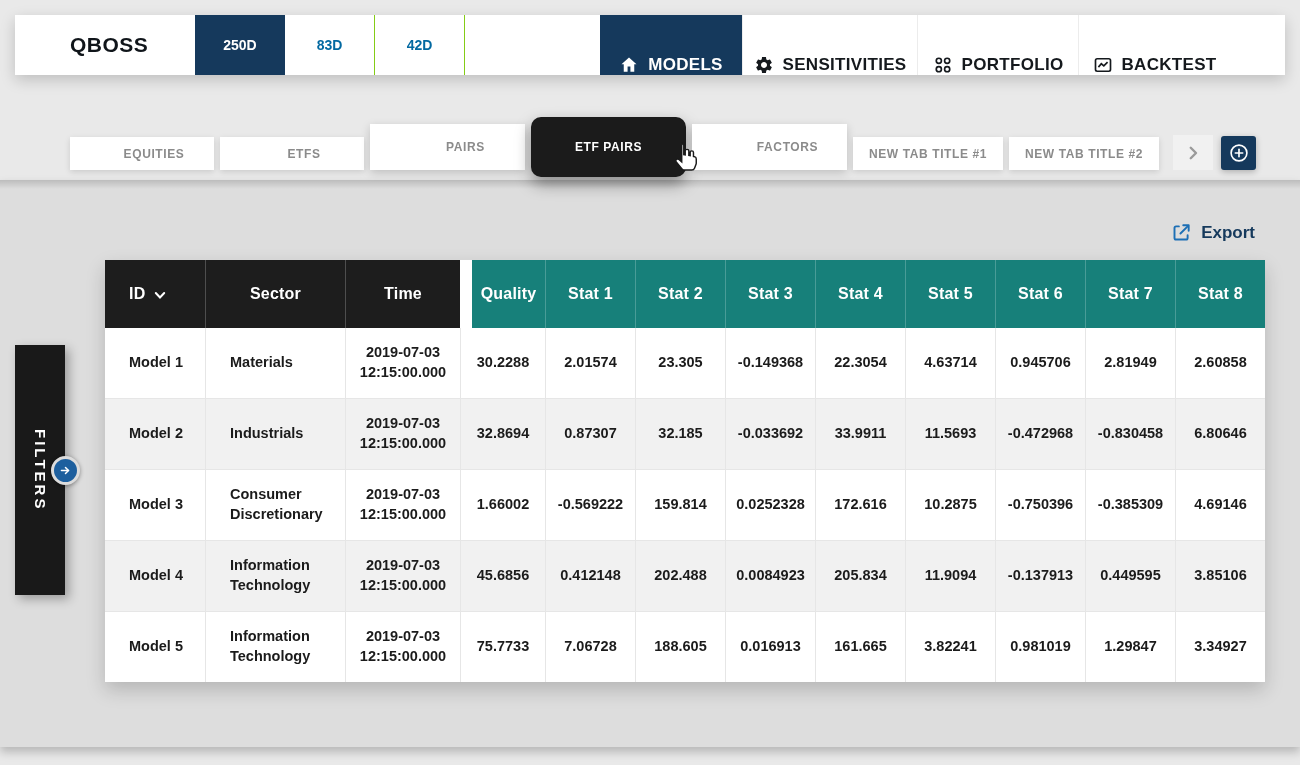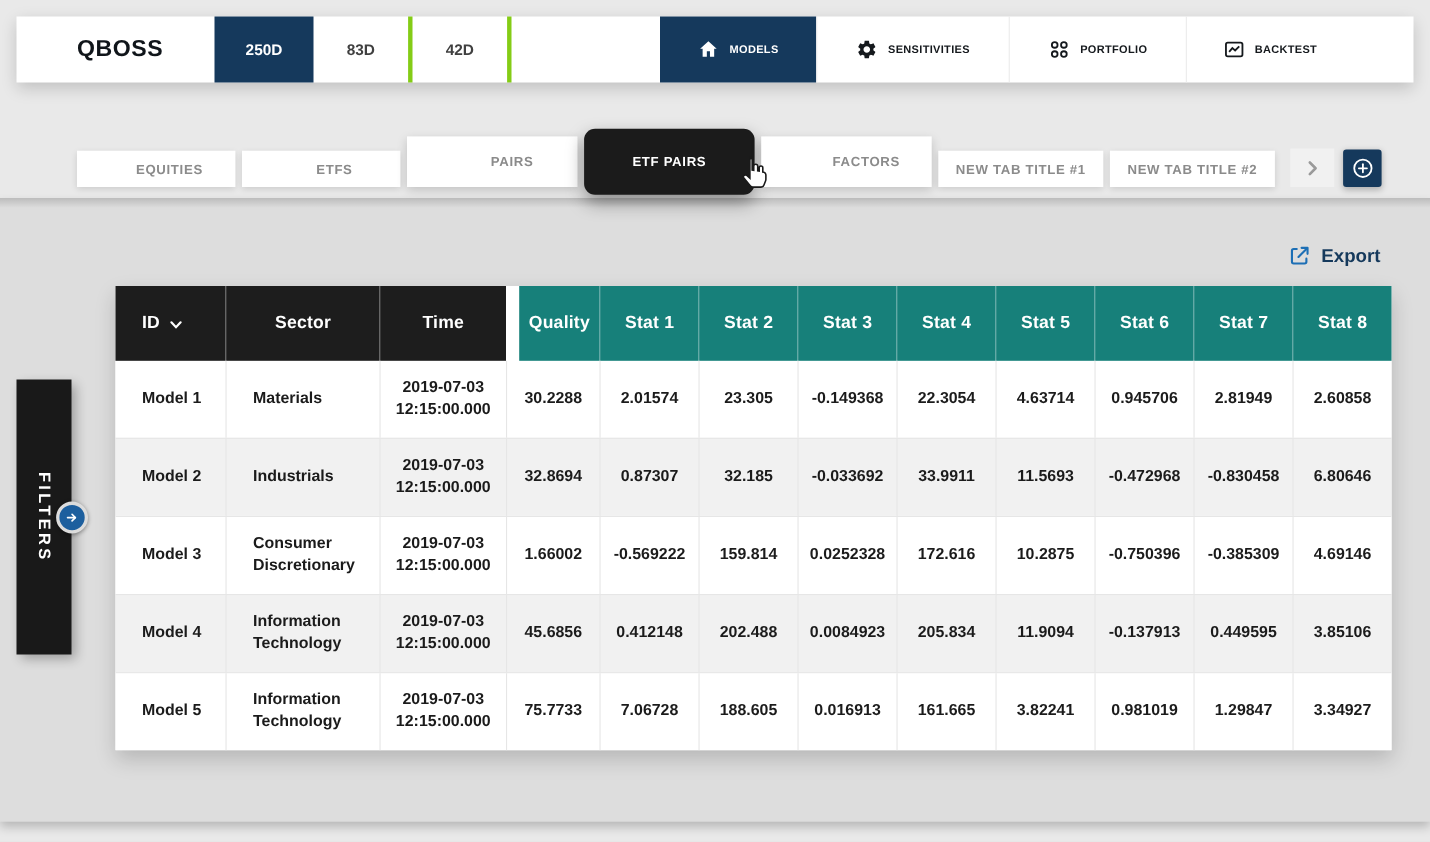--- a/index.html
+++ b/index.html
@@ -16,29 +16,29 @@
     display:flex; align-items:stretch; z-index:6;
   }
   .logo {
     width:180px; box-sizing:border-box; padding-left:55px;
     display:flex; align-items:center;
     font-size:21px; font-weight:bold; letter-spacing:.5px; color:#10151a;
   }
   .period-tabs { display:flex; align-items:stretch; }
   .period-tab {
     width:90px; display:flex; align-items:center; justify-content:center;
-    font-size:14px; font-weight:bold; color:#404040;
-    border-right:4px solid #84cc16; cursor:pointer; box-sizing:border-box;
+    font-size:14px; font-weight:bold; color:#0369a1;
+    border-right:1px solid #84cc16; cursor:pointer; box-sizing:border-box;
   }
   .period-tab.active { background:#15395c; color:#fff; border-right:none; }
   .topbar-spacer { width:135px; }
   .navbar { display:flex; align-items:stretch; }
   .nav-item {
-    display:flex; align-items:center; justify-content:center; gap:9px;
-    font-size:10px; font-weight:bold; letter-spacing:.3px; color:#15191d;
+    display:flex; align-items:flex-end; justify-content:center; gap:9px;
+    font-size:17px; font-weight:bold; letter-spacing:.3px; color:#15191d;
     border-left:1px solid #ececec; cursor:pointer; box-sizing:border-box;
   }
   .navbar .nav-item:nth-child(1){ width:142px; border-left:none; }
   .navbar .nav-item:nth-child(2){ width:175px; }
   .navbar .nav-item:nth-child(3){ width:161px; }
   .navbar .nav-item:nth-child(4){ width:152px; }
   .nav-item.active { background:#15395c; color:#fff; }
   .nav-icon { width:20px; height:20px; display:inline-flex; }
   .nav-icon svg { width:100%; height:100%; }
 

